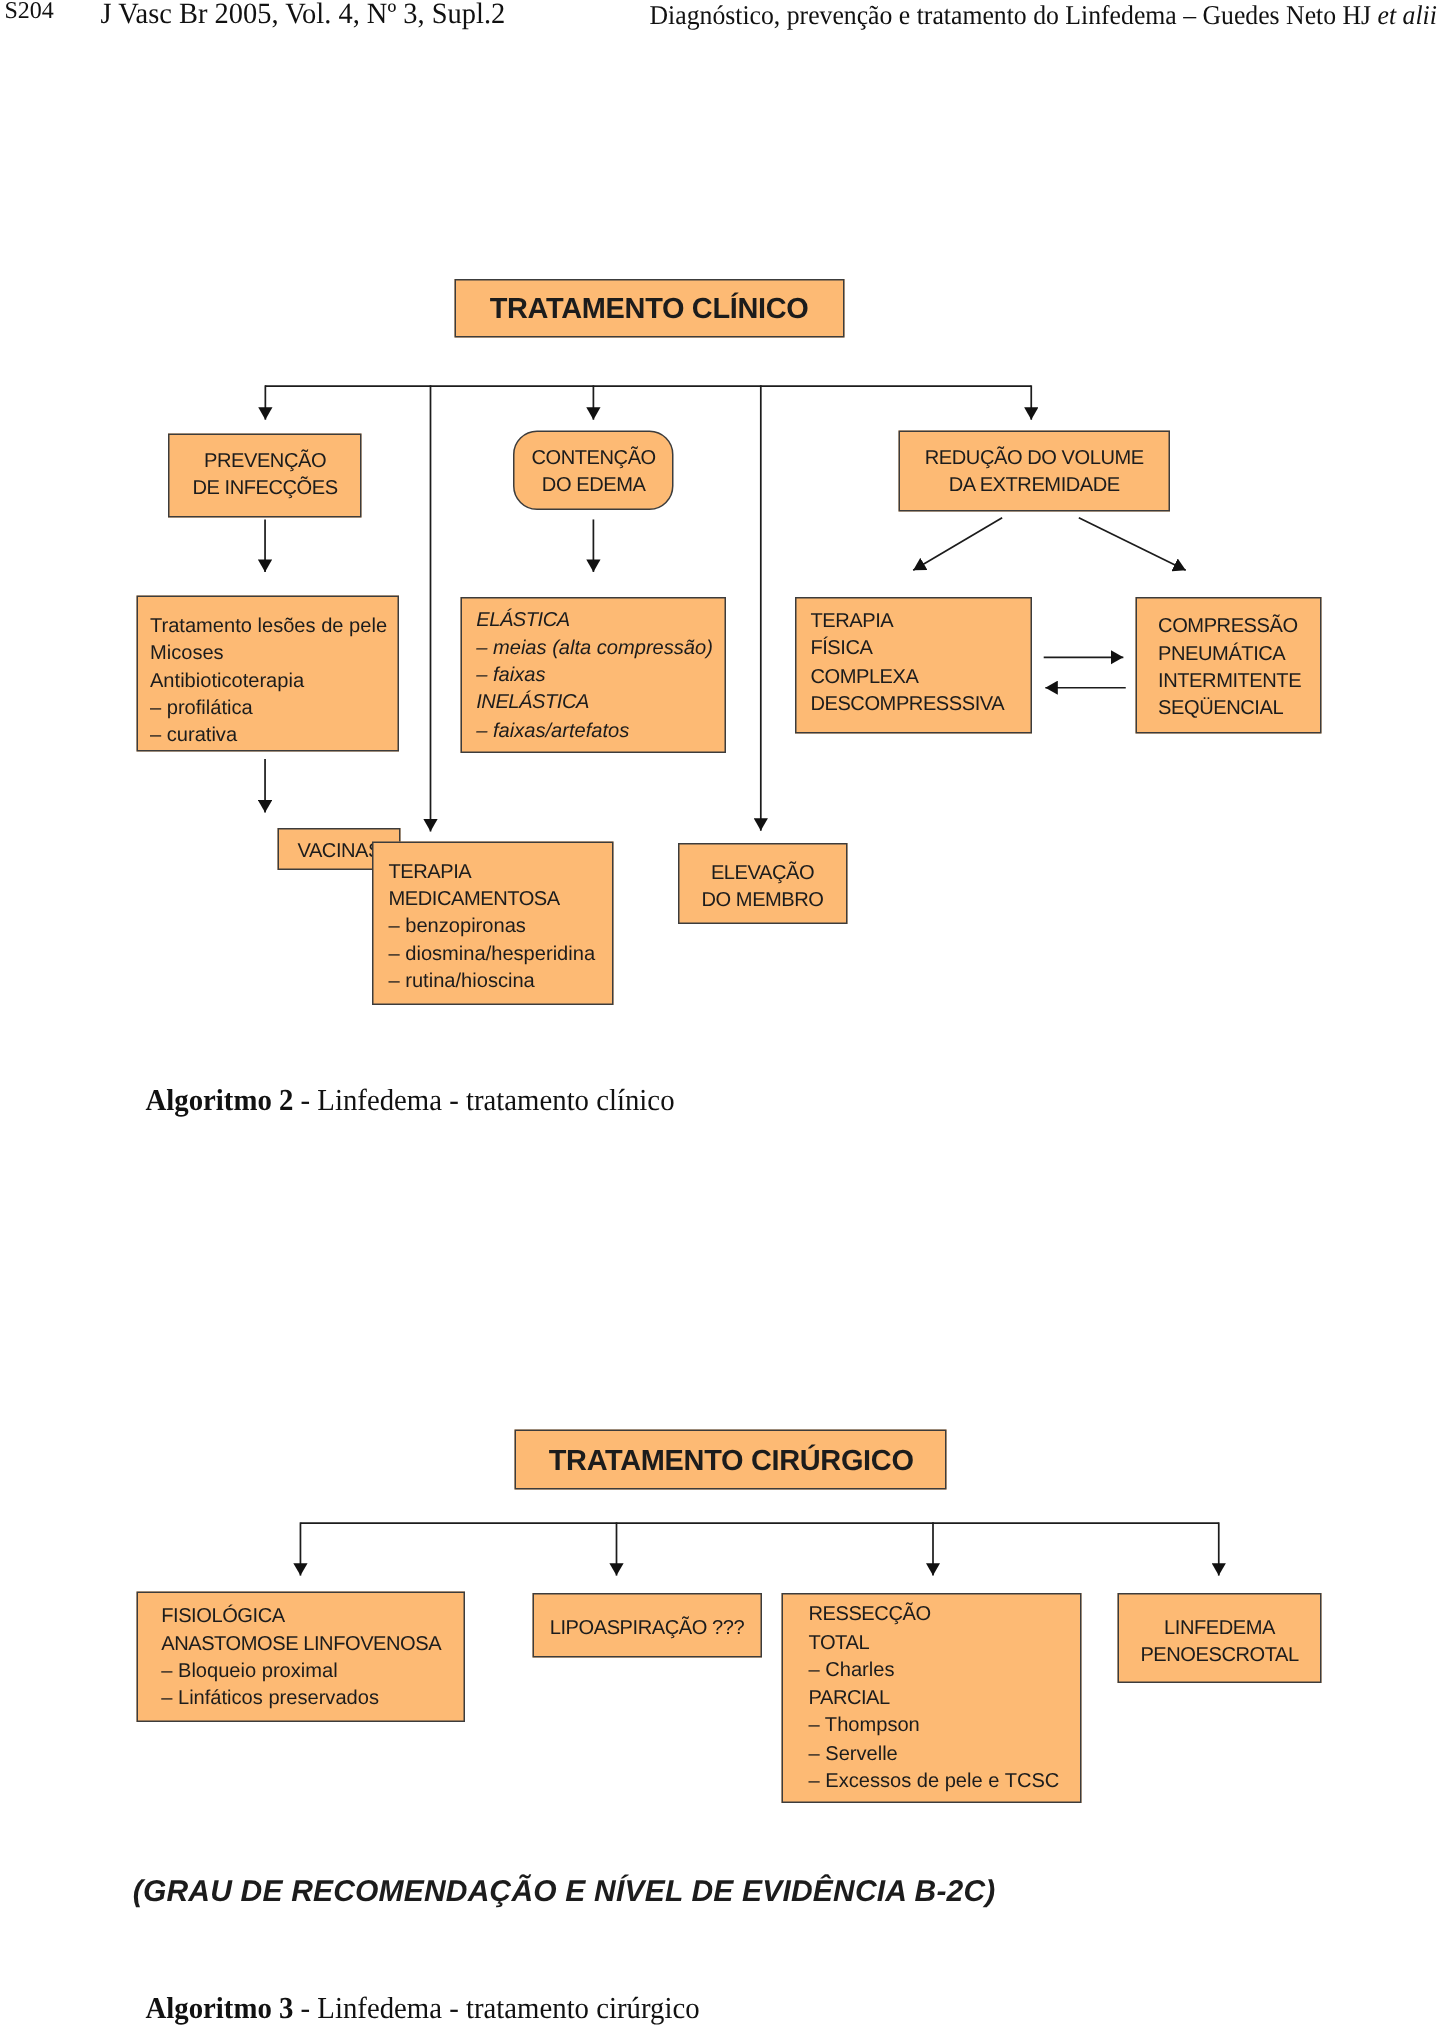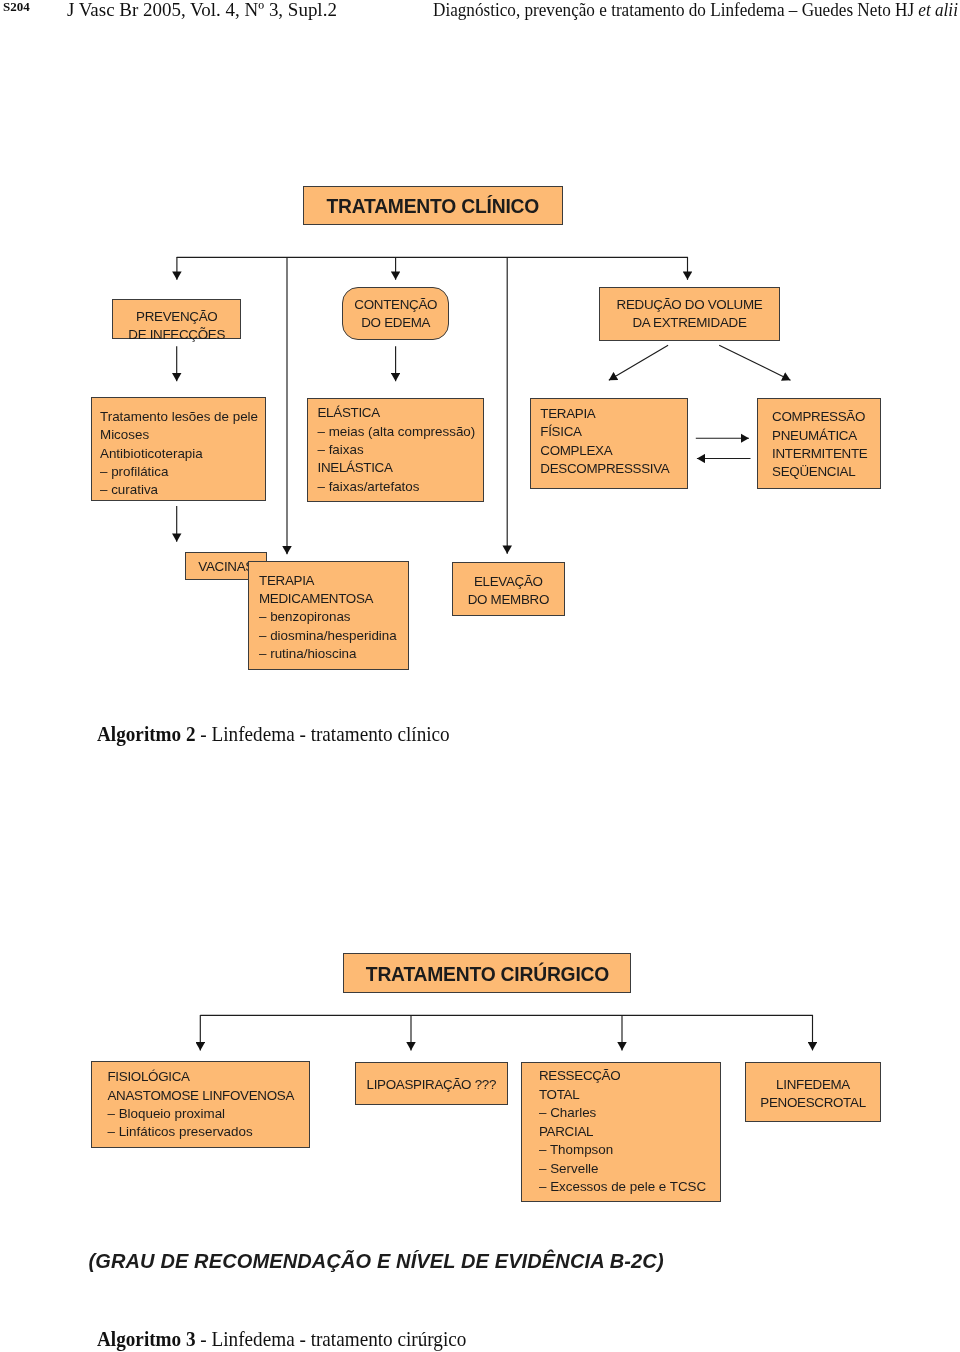--- a/index.html
+++ b/index.html
@@ -5,21 +5,21 @@
 <style>
   html,body{margin:0;padding:0;}
   body{width:960px;height:1352px;background:#ffffff;position:relative;overflow:hidden;
        font-family:"Liberation Sans",sans-serif;color:#1c1c1c;
        -webkit-font-smoothing:antialiased;}
 
   
   #running-head{position:absolute;left:0;top:0;width:960px;height:34px;}
   .rh{position:absolute;font-family:"Liberation Serif",serif;color:#111;white-space:nowrap;
       transform-origin:left top;}
-  #rh-folio{left:3px;top:-1px;font-size:13px;font-weight:bold;}
+  #rh-folio{left:3px;top:-1px;font-size:16px;font-weight:normal;}
   #rh-journal{left:66.5px;top:-1px;font-size:19.6px;transform:scaleX(.968);}
   #rh-title{left:433px;top:-0.5px;font-size:18.1px;transform:scaleX(.948);}
   #rh-title .it{font-style:italic;}
 
   
   svg#wires{position:absolute;left:0;top:0;width:960px;height:1352px;}
   .node{position:absolute;box-sizing:border-box;border:1.25px solid #3c3c3c;background:#fdba74;}
   .node .body{position:absolute;}
   .node .ln{white-space:pre;font-size:13.4px;height:18.7px;line-height:18.7px;}
   .node .ln.caps{letter-spacing:-0.3px;}
@@ -32,34 +32,34 @@
   .cap .b{font-weight:bold;}
   .grau{position:absolute;font-family:"Liberation Sans",sans-serif;font-weight:bold;
         font-style:italic;white-space:nowrap;transform-origin:left top;font-size:20px;
         letter-spacing:0.13px;}
 
   
 
   #a2-root{left:302.5px;top:185.5px;width:260.5px;height:39px;}
   #a2-root .body{left:0;right:0;top:9.8px;}
 
-  #a2-n1{left:112px;top:299px;width:129.4px;height:40px;}
+  #a2-n1{left:112px;top:289px;width:129.4px;height:56px;}
   #a2-n1 .body{left:0;right:0;top:7.9px;text-align:center;}
   #a2-n1 .ln{height:17.9px;line-height:17.9px;}
   #a2-n2{left:342.3px;top:287.3px;width:106.9px;height:52.4px;border-radius:16px;}
   #a2-n2 .body{left:0;right:0;top:8.05px;text-align:center;}
   #a2-n2 .ln{height:17.8px;line-height:17.8px;}
   #a2-n3{left:599.4px;top:287.4px;width:180.2px;height:53.4px;}
   #a2-n3 .body{left:0;right:0;top:8.1px;text-align:center;}
   #a2-n3 .ln{height:17.9px;line-height:17.9px;}
 
   #a2-n4{left:91.3px;top:397.3px;width:174.3px;height:104.1px;}
   #a2-n4 .body{left:7.7px;top:9.9px;}
   #a2-n4 .ln{height:18.3px;line-height:18.3px;}
-  #a2-n5{left:307.1px;top:397.9px;width:176.5px;height:104px;}
+  #a2-n5{left:307.1px;top:397.9px;width:176.5px;height:104px;font-style:italic;}
   #a2-n5 .body{left:9.4px;top:5.5px;}
   #a2-n5 .ln{height:18.3px;line-height:18.3px;}
   #a2-n6{left:530.4px;top:398.1px;width:157.3px;height:90.6px;}
   #a2-n6 .body{left:8.9px;top:5.95px;}
   #a2-n6 .ln{height:18.4px;line-height:18.4px;}
   #a2-n7{left:756.7px;top:397.7px;width:124px;height:91.3px;}
   #a2-n7 .body{left:14.4px;top:9.8px;}
   #a2-n7 .ln{height:18.3px;line-height:18.3px;}
 
   #a2-n8{left:136.8px;top:551.7px;width:82.7px;height:28.3px;margin-left:48px;}

